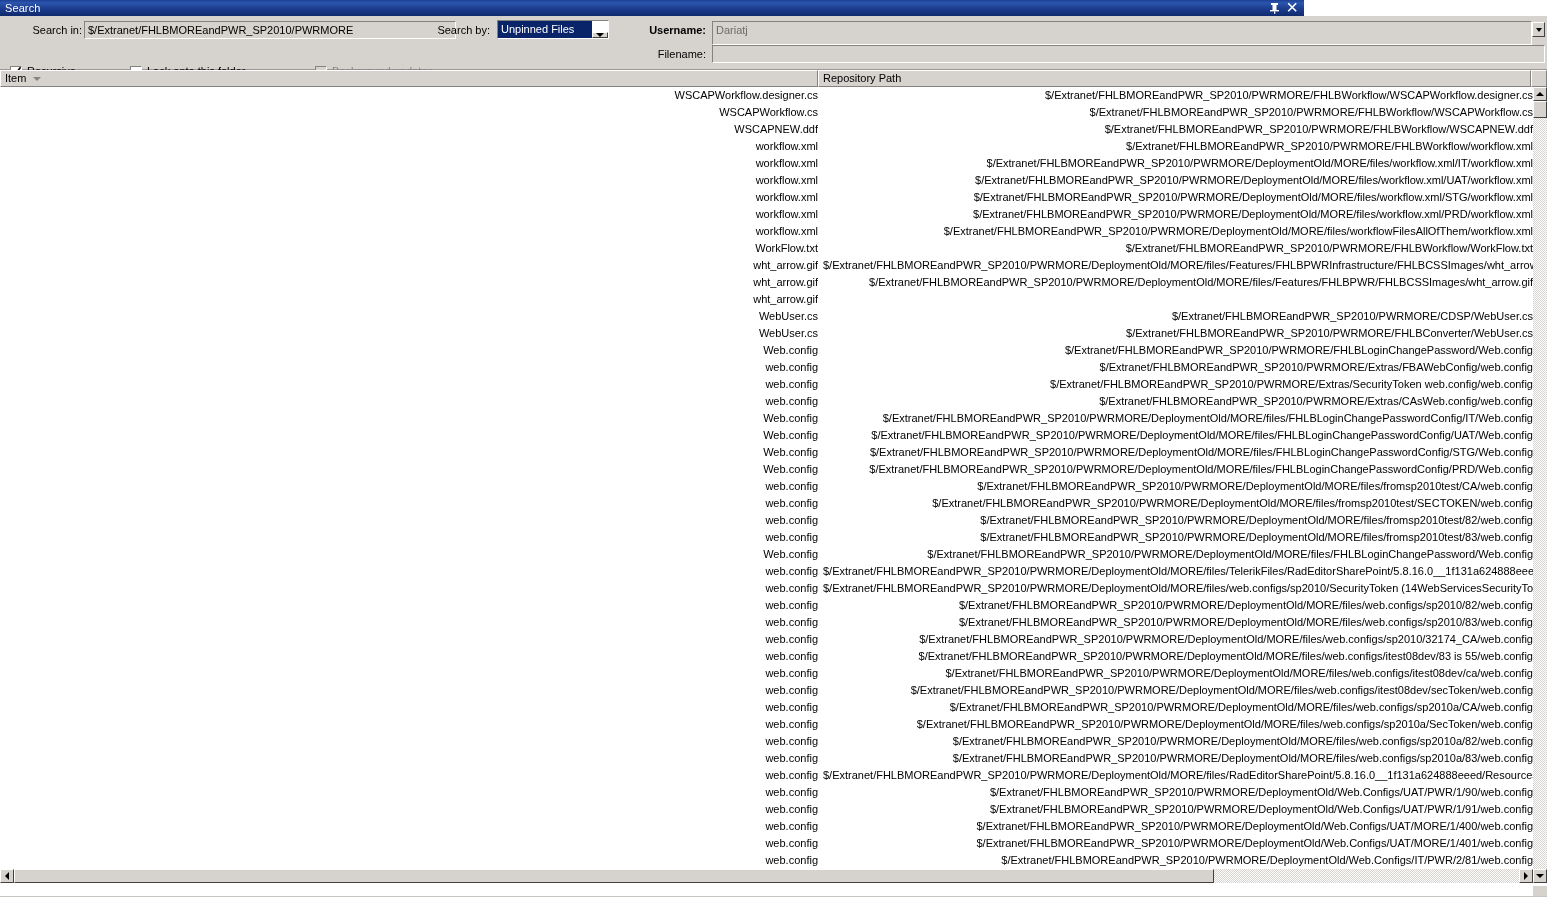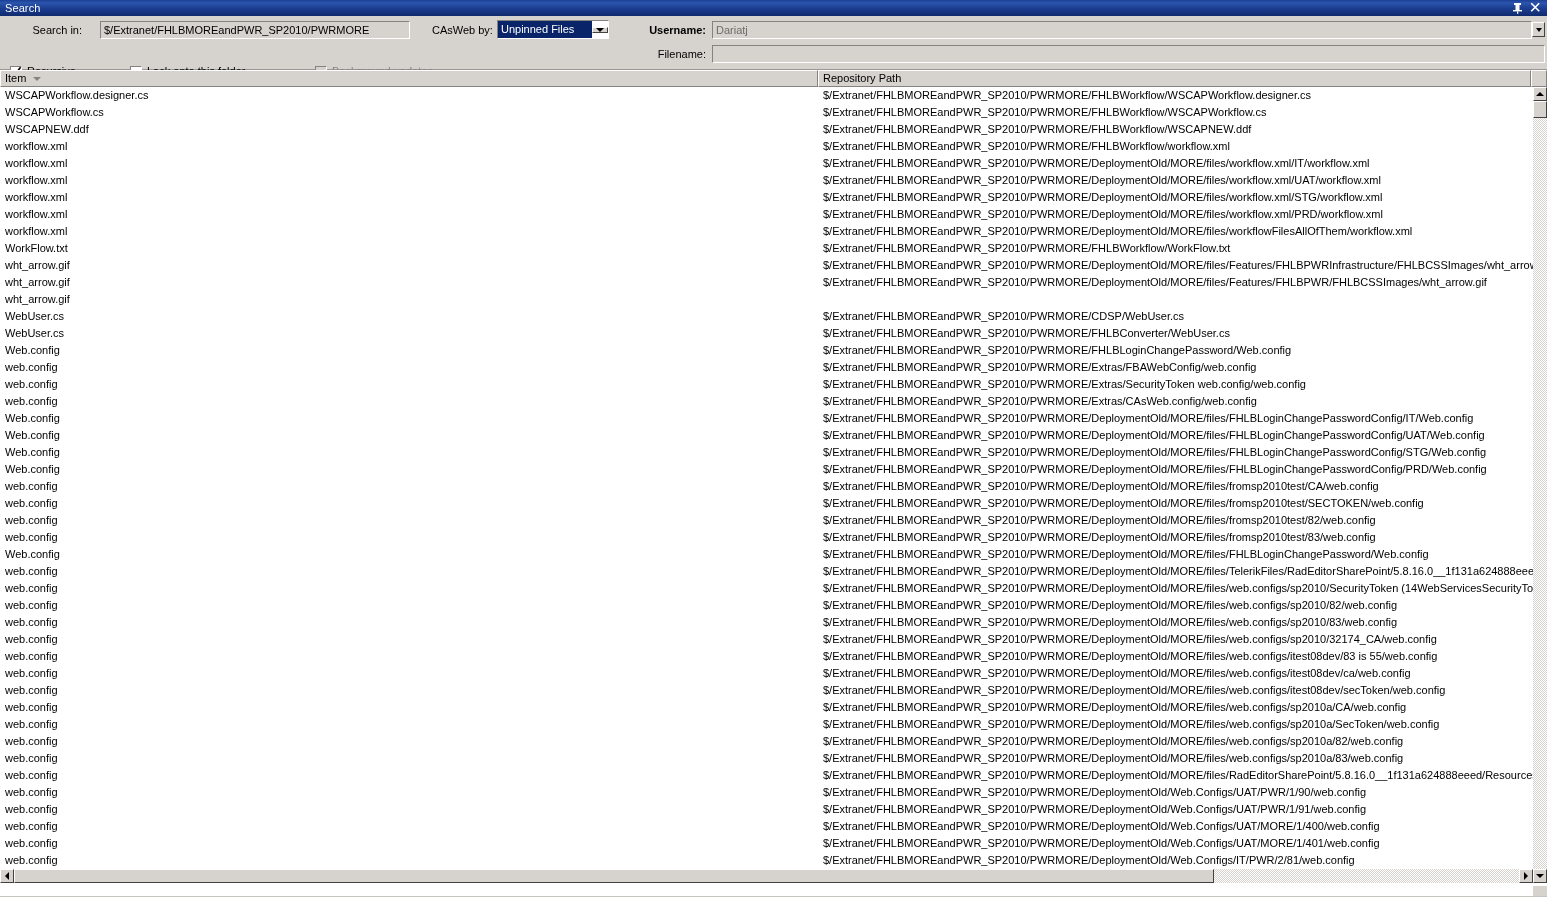--- a/index.html
+++ b/index.html
@@ -20,21 +20,21 @@
     position: relative;
     width: 1547px;
     height: 900px;
     background: #ffffff;
   }
 
   
   .titlebar {
     position: absolute;
     left: 0; top: 0;
-    width: 1547px;
+    width: 1304px;
     height: 16px;
     background: linear-gradient(to bottom, #1c3f94 0%, #2b55ad 18%, #1b3c8e 55%, #0f2a6e 100%);
     color: #ffffff;
     display: flex;
     align-items: center;
     box-sizing: border-box;
     padding: 0 2px 0 5px;
   }
   .titlebar-text {
     font-size: 11px;
@@ -98,21 +98,21 @@
   
   .combo {
     position: absolute;
     box-sizing: border-box;
     border-top: 1px solid #85837f;
     border-left: 1px solid #85837f;
     border-right: 1px solid #ffffff;
     border-bottom: 1px solid #ffffff;
     background: #ffffff;
     display: flex;
-    align-items: center;
+    align-items: flex-end;
   }
   .combo-value {
     flex: 1;
     background: #0a246a;
     color: #ffffff;
     font-size: 11px;
     line-height: 15px;
     padding-left: 3px;
     white-space: nowrap;
     overflow: hidden;
@@ -187,20 +187,21 @@
   .cbrow .cblabel { font-size: 11px; line-height: 13px; white-space: nowrap; }
   .cbrow.disabled .cblabel { color: #868482; }
 
   
   .listarea {
     position: absolute;
     left: 0; top: 70px;
     width: 1547px;
     height: 830px;
     background: #ffffff;
+    text-align: right;
   }
 
   .colheader {
     position: absolute;
     left: 0; top: 0;
     width: 1547px;
     height: 17px;
     display: flex;
     background: #d6d3ce;
     box-sizing: border-box;
@@ -398,32 +399,32 @@
         <svg width="11" height="11" viewBox="0 0 11 11">
           <path d="M1.2 1.2 L9.2 9.2 M9.2 1.2 L1.2 9.2" stroke="#ffffff" stroke-width="1.6" fill="none"></path>
         </svg>
       </span>
     </div>
   </div>
 
   <div class="searchpanel">
 
     <div class="lbl" style="left:22px; top:8px; width:60px;">Search in:</div>
-    <div class="sunken-input" style="left:100px; top:5px; width:310px; height:18px;">$/Extranet/FHLBMOREandPWR_SP2010/PWRMORE</div>
-
-    <div class="lbl" style="left:432px; top:8px; width:58px;">CAsWeb by:</div>
+    <div class="sunken-input" style="left:84px; top:5px; width:372px; height:18px;">$/Extranet/FHLBMOREandPWR_SP2010/PWRMORE</div>
+
+    <div class="lbl" style="left:432px; top:8px; width:58px;">Search by:</div>
     <div class="combo" style="left:497px; top:4px; width:112px; height:19px;">
       <div class="combo-value">Unpinned Files</div>
       <div class="combo-arrow">
           <span class="tri"></span>
         </div>
     </div>
 
     <div class="lbl" style="left:640px; top:8px; width:66px;font-weight:bold;">Username:</div>
-    <div class="sunken-input placeholder-grey" style="left:712px; top:5px; width:820px; height:18px;">Dariatj</div>
+    <div class="sunken-input placeholder-grey" style="left:712px; top:5px; width:820px; height:24px;">Dariatj</div>
     <div class="mini-arrow-btn" style="left:1532px; top:6px;">
         <span class="tri"></span>
       </div>
 
     <div class="lbl" style="left:640px; top:32px; width:66px;">Filename:</div>
     <div class="sunken-input" style="left:712px; top:29px; width:833px; height:18px;"></div>
 
     <div class="cbrow" style="left:10px; top:49px;">
       <span class="cbox">
         <svg class="tick" viewBox="0 0 10 11">

